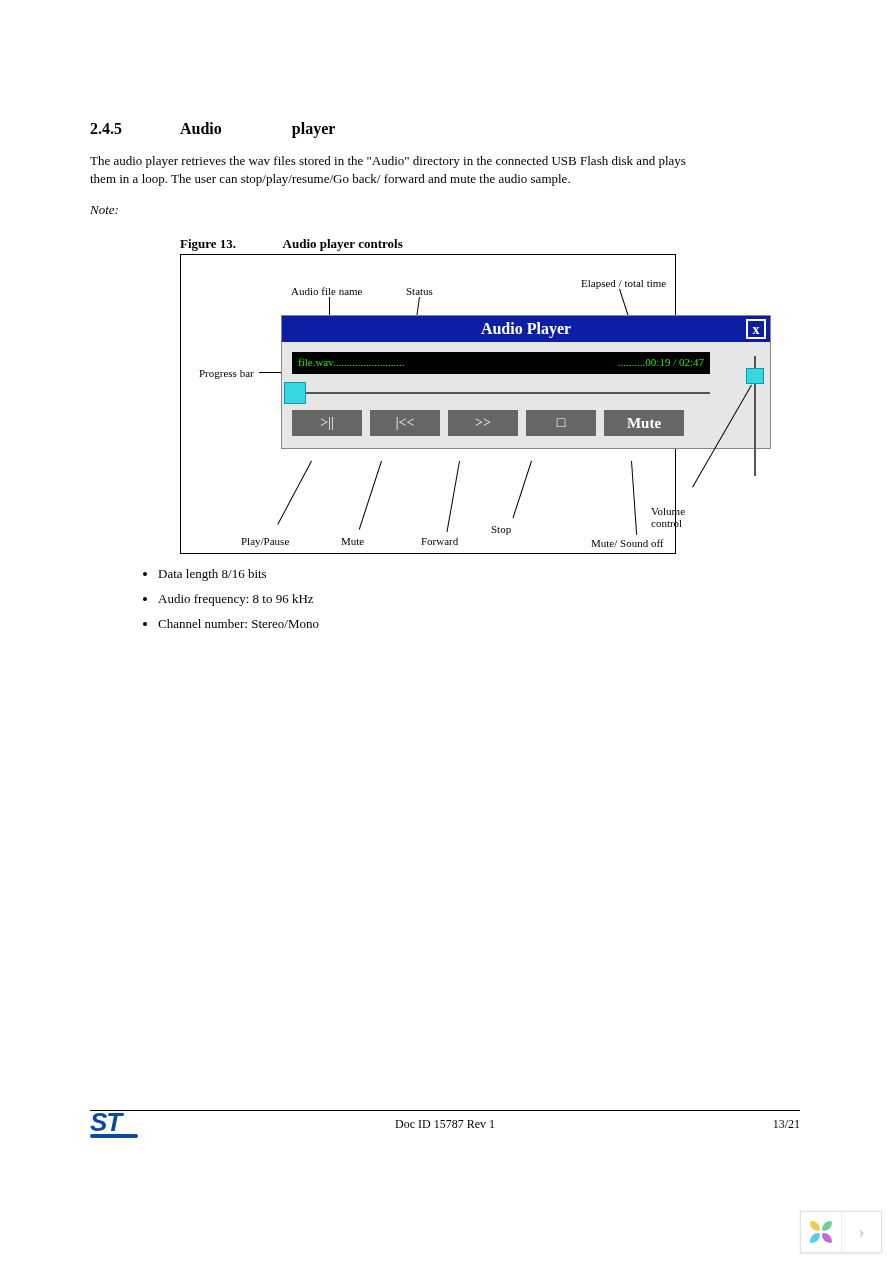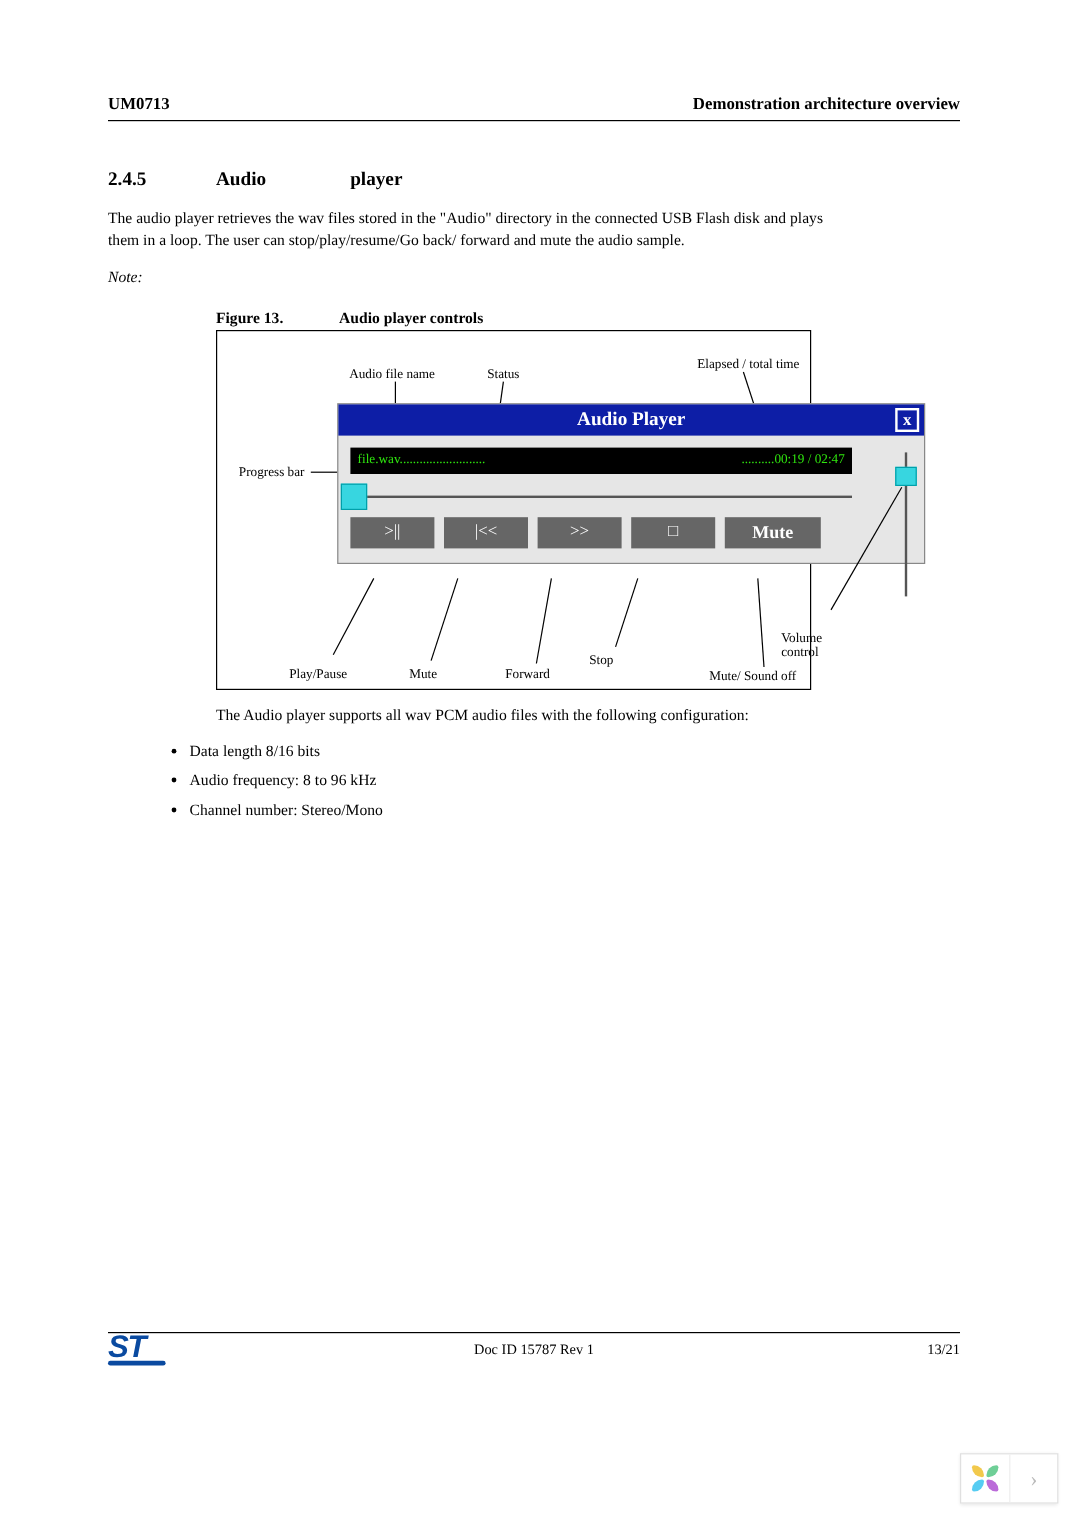--- a/index.html
+++ b/index.html
@@ -203,24 +203,20 @@
   .petal { position: absolute; width: 10px; height: 10px; border-radius: 2px 10px 2px 10px; }
   .p1 { background:#f2c94c; left:0; top:0; }
   .p2 { background:#6fcf97; right:0; top:0; transform: scaleX(-1); }
   .p3 { background:#56ccf2; left:0; bottom:0; transform: scaleY(-1); }
   .p4 { background:#bb6bd9; right:0; bottom:0; transform: scale(-1,-1); }
 </style>
 </head>
 <body>
 
 <div class="page">
-  <div class="hdr">
-    <span>UM0713</span>
-    <span>Demonstration architecture overview</span>
-  </div>
 
   <div class="sec-title">
     <span class="sec-num">2.4.5</span>
     <span>Audio</span>
     <span class="sec-word2">player</span>
   </div>
 
   <p class="body-text">The audio player retrieves the wav files stored in the "Audio" directory in the connected USB Flash disk and plays them in a loop. The user can stop/play/resume/Go back/ forward and mute the audio sample.</p>
 
   <div class="note-row">
@@ -275,21 +271,20 @@
     <div class="callout" style="left:470px; top:250px;">Volume control</div>
 
     <div class="line" style="left:130px; top:206px; width:1px; height:72px; transform:rotate(28deg); transform-origin:top;"></div>
     <div class="line" style="left:200px; top:206px; width:1px; height:72px; transform:rotate(18deg); transform-origin:top;"></div>
     <div class="line" style="left:278px; top:206px; width:1px; height:72px; transform:rotate(10deg); transform-origin:top;"></div>
     <div class="line" style="left:350px; top:206px; width:1px; height:60px; transform:rotate(18deg); transform-origin:top;"></div>
     <div class="line" style="left:450px; top:206px; width:1px; height:74px; transform:rotate(-4deg); transform-origin:top;"></div>
     <div class="line" style="left:570px; top:130px; width:1px; height:118px; transform:rotate(30deg); transform-origin:top;"></div>
   </div>
 
-  <p class="after-fig">The Audio player supports all wav PCM audio files with the following configuration:</p>
   <ul class="bullets">
     <li>Data length 8/16 bits</li>
     <li>Audio frequency: 8 to 96 kHz</li>
     <li>Channel number: Stereo/Mono</li>
   </ul>
 </div>
 
 <div class="footer">
   <div class="st-logo">
     <span>ST</span>

